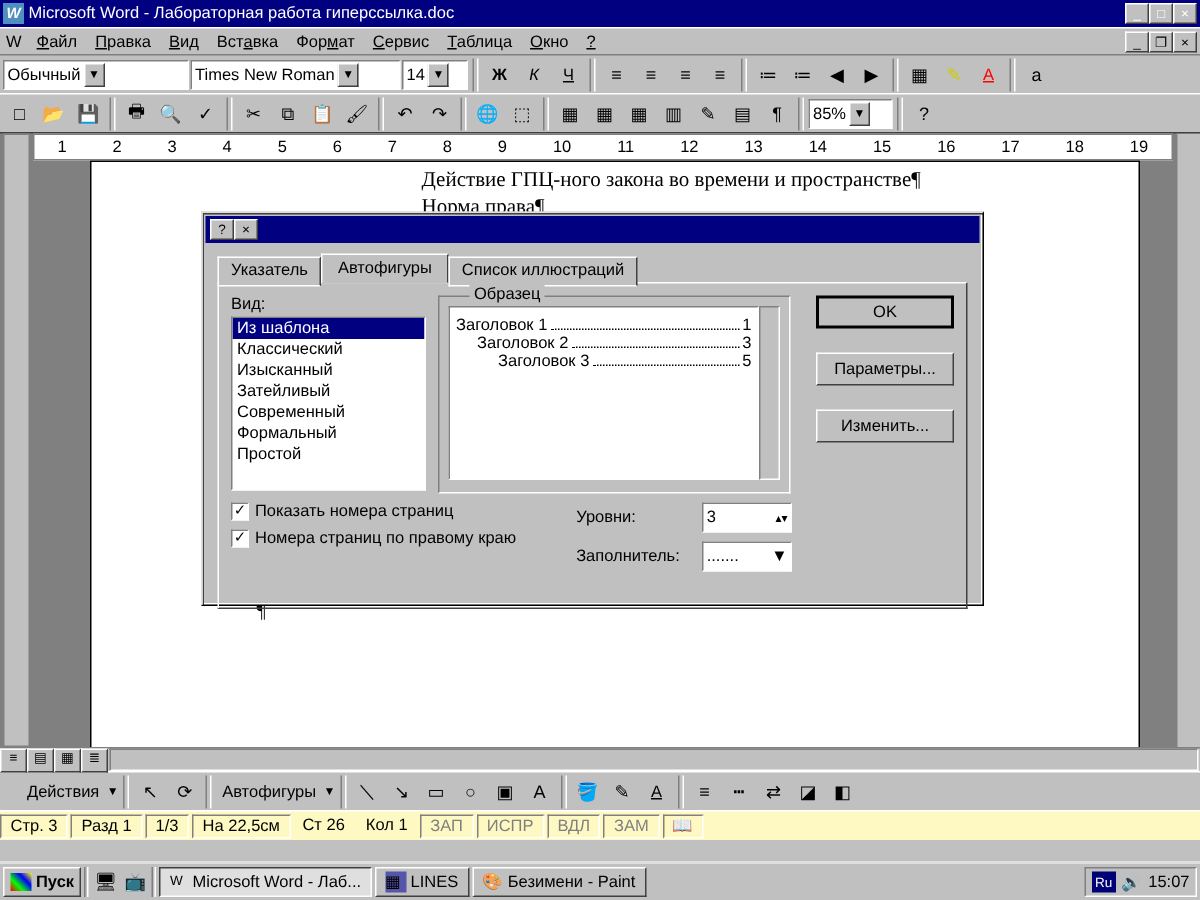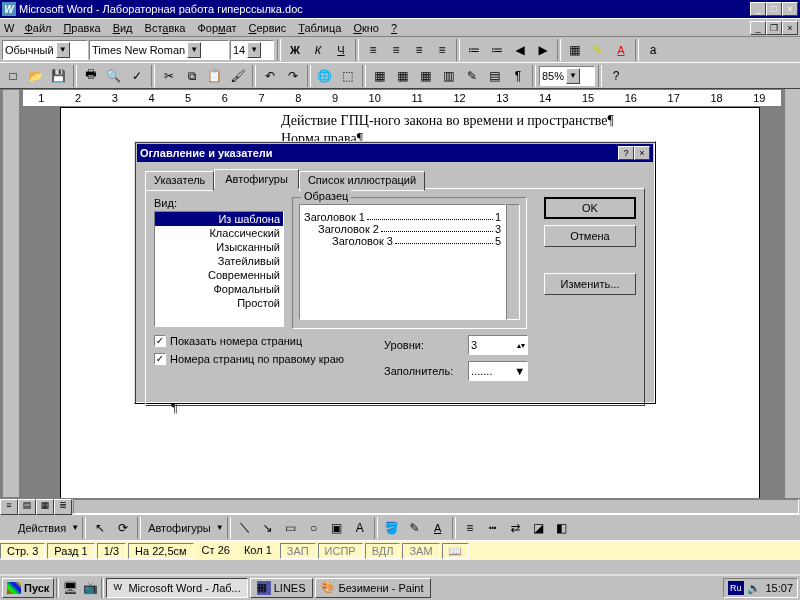--- a/index.html
+++ b/index.html
@@ -42,23 +42,23 @@
 .dialog { position: absolute; top: 141px; left: 134px; width: 522px; height: 263px; background: #c0c0c0; border: 1px solid; border-color: #dfdfdf #000 #000 #dfdfdf; box-shadow: 1px 1px 0 #404040 inset, -1px -1px 0 #fff inset; z-index: 10; }
 .dialog .dtitle { background: #000080; color: #fff; height: 18px; display: flex; align-items: center; padding: 0 3px; margin: 2px; }
 .dialog .dtitle .t { flex: 1; font-weight: bold; }
 .dialog .dtitle .winbtn { color: #000; }
 .dialog .body { padding: 4px 10px; }
 .tabs { display: flex; position: relative; top: 1px; }
 .tab { padding: 3px 10px; border: 1px solid; border-color: #fff #404040 #c0c0c0 #fff; background: #c0c0c0; cursor: default; position: relative; }
 .tab.inactive { border-bottom-color: #fff; top: 2px; padding: 2px 8px; }
 .tabpanel { border: 1px solid; border-color: #fff #404040 #404040 #fff; padding: 8px; height: 218px; }
 .groupbox { border: 1px solid; border-color: #808080 #fff #fff #808080; position: relative; padding: 6px; }
-.groupbox .gl { position: absolute; top: -8px; left: 8px; background: #c0c0c0; padding: 0 3px; }
+.groupbox .gl { position: absolute; top: -8px; left: 20px; background: #c0c0c0; padding: 0 3px; }
 .listbox { background: #fff; border: 1px solid; border-color: #808080 #fff #fff #808080; width: 130px; height: 116px; overflow: hidden; }
-.listbox div { padding: 1px 3px; text-align: right; }
+.listbox div { padding: 1px 3px; }
 .listbox .sel { background: #000080; color: #fff; }
 .preview { background: #fff; border: 1px solid; border-color: #808080 #fff #fff #808080; width: 207px; height: 116px; padding: 6px 4px; font-family: "Times New Roman", serif; font-size: 12px; overflow: hidden; }
 .preview .row { display: flex; white-space: nowrap; }
 .preview .dots { flex: 1; border-bottom: 1px dotted #000; margin: 0 2px 3px 2px; }
 .dlgbtn { width: 92px; height: 22px; border: 1px solid; border-color: #fff #404040 #404040 #fff; background: #c0c0c0; text-align: center; line-height: 20px; cursor: default; margin-bottom: 6px; }
 .dlgbtn.default { border: 2px solid #000; line-height: 18px; }
 .chk { display: flex; align-items: center; gap: 4px; margin-top: 6px; }
 .chkbox { width: 12px; height: 12px; background: #fff; border: 1px solid; border-color: #808080 #fff #fff #808080; text-align: center; line-height: 10px; font-size: 10px; }
 .spinfield, .ddfield { width: 60px; height: 20px; background: #fff; border: 1px solid; border-color: #808080 #fff #fff #808080; display: inline-flex; align-items: center; padding: 0 2px; }
 
@@ -109,21 +109,21 @@
   <span class="menuitem"><u>О</u>кно</span>
   <span class="menuitem"><u>?</u></span>
   <div class="docbtns">
     <div class="winbtn">_</div>
     <div class="winbtn">❐</div>
     <div class="winbtn">×</div>
   </div>
 </div>
 
 <div class="toolbar">
-  <div class="combo" style="width:86px">
+  <div class="combo" style="width:124px">
       <span>Обычный</span>
       <span class="dd">▼</span>
     </div>
   <div class="combo" style="width:140px">
       <span>Times New Roman</span>
       <span class="dd">▼</span>
     </div>
   <div class="combo" style="width:44px">
       <span>14</span>
       <span class="dd">▼</span>
@@ -232,21 +232,20 @@
     <p>5. Поместите·текстовый·курсор·в·пустой·абзац·после·слова·Оглавления.·Выбе-</p>
     <p>рите·команду·Вставка·-·Оглавление·и·указатели.·В·окне·диалога·-·см.·рис.¶</p>
     <p>¶</p>
     <p>¶</p>
   </div>
   <div class="scrollv"></div>
 </div>
 
 <div class="dialog">
   <div class="dtitle">
-    <span class="t">Оглавление и указатели</span>
     <div class="winbtn">?</div>
     <div class="winbtn">×</div>
   </div>
   <div class="body">
     <div class="tabs">
       <div class="tab inactive">Указатель</div>
       <div class="tab">Автофигуры</div>
       <div class="tab inactive">Список иллюстраций</div>
     </div>
     <div class="tabpanel">
@@ -281,22 +280,22 @@
                   <span>Заголовок 3</span>
                   <span class="dots"></span>
                   <span>5</span>
                 </div>
           </div>
           <div style="width:14px;background:#c0c0c0;border:1px solid;border-color:#808080 #fff #fff #808080"></div>
           </div>
         </div>
         <div style="margin-left:auto">
           <div class="dlgbtn default">OK</div>
-          <div class="dlgbtn">Отмена</div>
           <div style="height:10px"></div>
+          <div class="dlgbtn">Параметры...</div>
           <div style="height:10px"></div>
           <div class="dlgbtn">Изменить...</div>
         </div>
       </div>
       <div style="display:flex; gap:40px;">
         <div>
           <div class="chk">
               <span class="chkbox">✓</span>
               <span>Показать номера страниц</span>
             </div>

